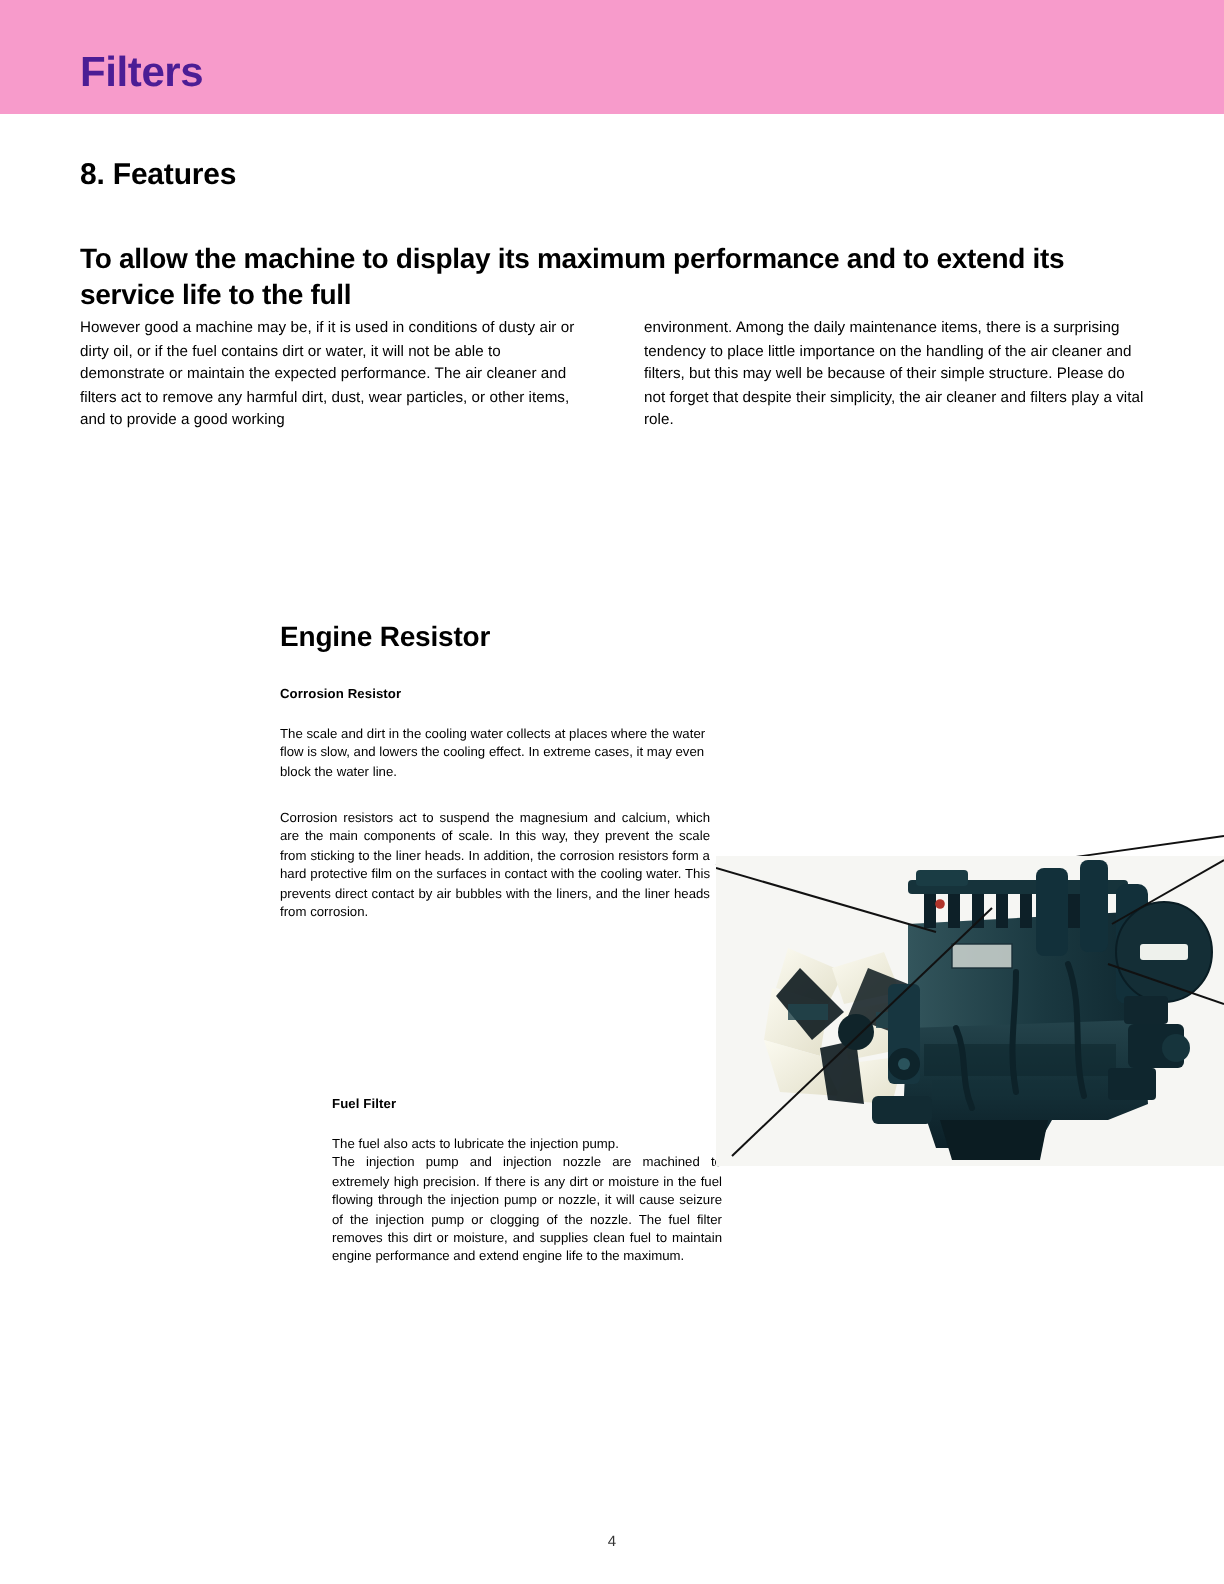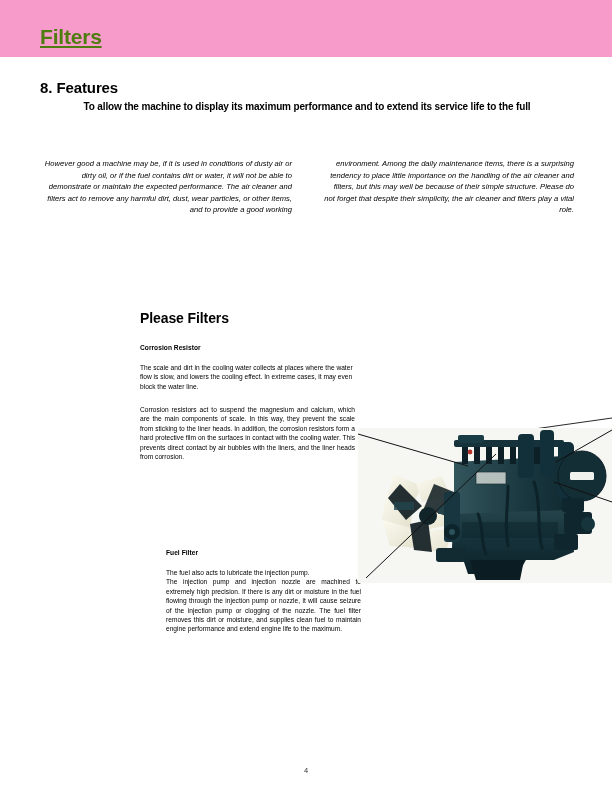--- a/index.html
+++ b/index.html
@@ -25,65 +25,63 @@
     height: 57px;
     background: #f79bcb;
   }
   .header-title {
     position: absolute;
     left: 40px;
     top: 26px;
     font-size: 21px;
     font-weight: bold;
     letter-spacing: -0.2px;
-    color: #4d7c0f;
+    color: #4c1d95;
     line-height: 1;
-    text-decoration: underline;
   }
 
   
   .section-number-heading {
     position: absolute;
     left: 40px;
     top: 80px;
     font-size: 15px;
     font-weight: bold;
     letter-spacing: -0.1px;
     line-height: 1;
   }
   .section-subheading {
     position: absolute;
     left: 40px;
-    top: 98px;
+    top: 120px;
     width: 534px;
-    font-size: 10px;
+    font-size: 14px;
     font-weight: bold;
     line-height: 18px;
     letter-spacing: -0.15px;
-    text-align: center;
   }
 
   
   .intro-cols {
     position: absolute;
     left: 40px;
     top: 158px;
     width: 534px;
     display: flex;
     gap: 30px;
   }
   .intro-col {
     width: 252px;
     font-size: 7.6px;
     line-height: 11.6px;
     text-align: justify;
     letter-spacing: 0.02px;
   }
   .intro-col p { margin: 0; }
-  .intro-col p:last-child { text-align: right; font-style: italic; }
+  .intro-col p:last-child { text-align: left; }
 
   
   .engine-filters-heading {
     position: absolute;
     left: 140px;
     top: 311px;
     font-size: 14px;
     font-weight: bold;
     letter-spacing: -0.1px;
     line-height: 1;
@@ -158,21 +156,21 @@
 
 <div class="intro-cols">
   <div class="intro-col">
     <p>However good a machine may be, if it is used in conditions of dusty air or dirty oil, or if the fuel contains dirt or water, it will not be able to demonstrate or maintain the expected performance.  The air cleaner and filters act to remove any harmful dirt, dust, wear particles, or other items, and to provide a good working</p>
   </div>
   <div class="intro-col">
     <p>environment.  Among the daily maintenance items, there is a surprising tendency to place little importance on the handling of the air cleaner and filters, but this may well be because of their simple structure.  Please do not forget that despite their simplicity, the air cleaner and filters play a vital role.</p>
   </div>
 </div>
 
-<div class="engine-filters-heading">Please Filters</div>
+<div class="engine-filters-heading">Engine Resistor</div>
 
 <div class="sub-heading" id="corrosion-heading">Corrosion Resistor</div>
 
 <div class="sub-body" id="corrosion-body-1">
   <p class="ragged">The scale and dirt in the cooling water collects at places where the water flow is slow, and lowers the cooling effect. In extreme cases, it may even block the water line.</p>
 </div>
 
 <div class="sub-body" id="corrosion-body-2">
   <p>Corrosion resistors act to suspend the magnesium and calcium, which are the main components of scale.  In this way, they prevent the scale from sticking to the liner heads.  In addition, the corrosion resistors form a hard protective film on the surfaces in contact with the cooling water.  This prevents direct contact by air bubbles with the liners, and the liner heads from corrosion.</p>
 </div>

